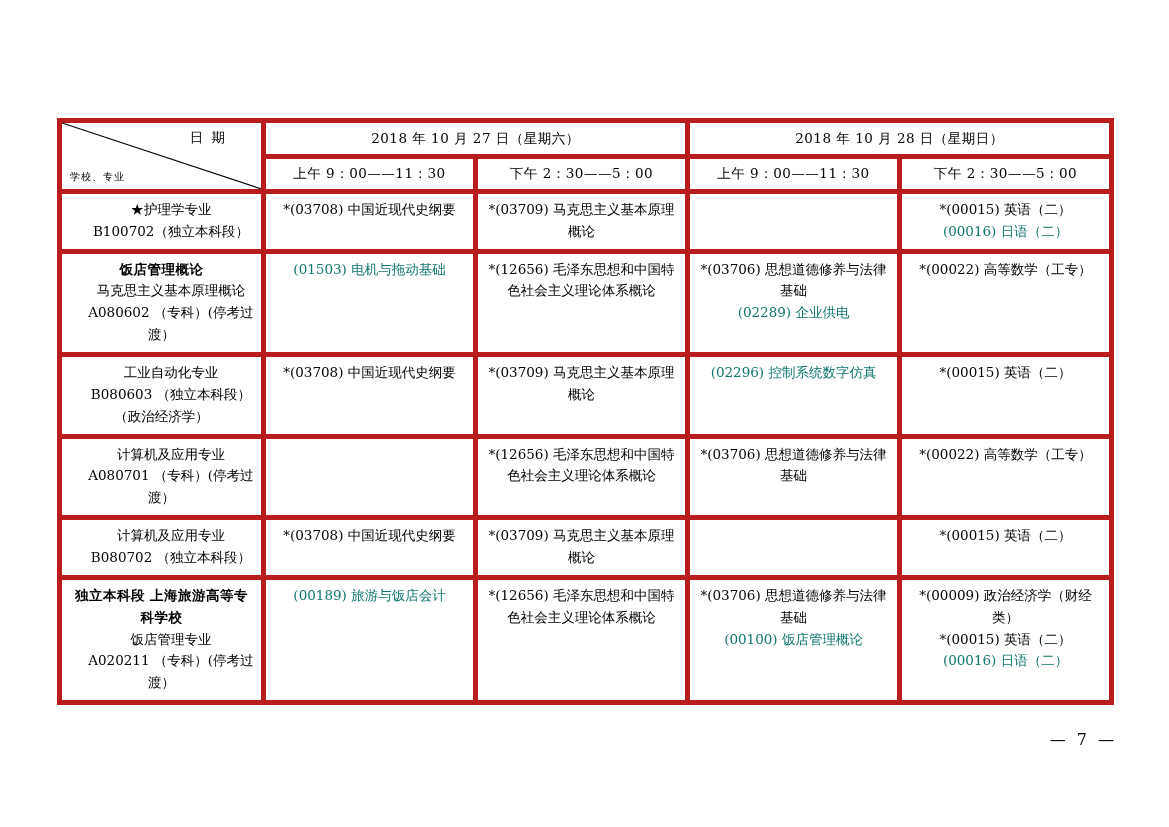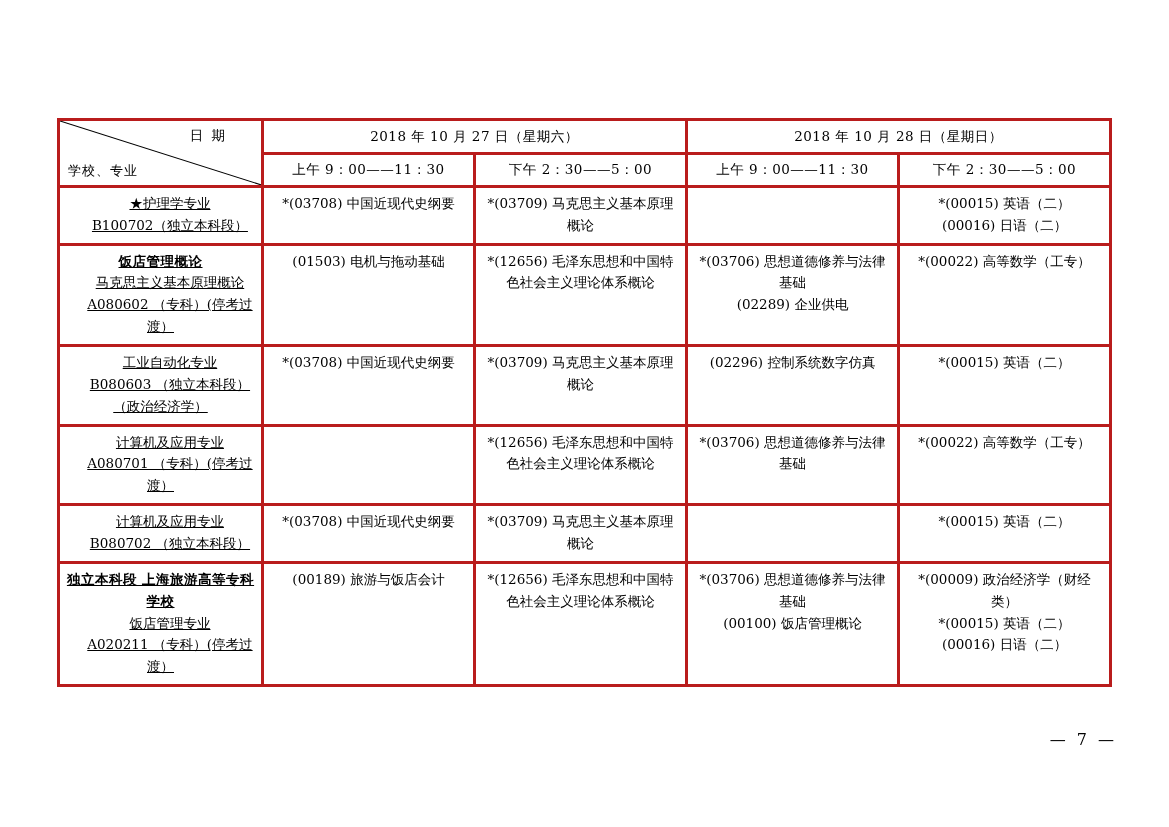--- a/index.html
+++ b/index.html
@@ -21,21 +21,21 @@
     left: 57px;
     top: 118px;
     width: 1055px;
   }
   table.schedule {
     border-collapse: collapse;
     width: 100%;
     table-layout: fixed;
   }
   table.schedule td, table.schedule th {
-    border: 3px solid #b91c1c;
+    border: 5px solid #b91c1c;
     vertical-align: top;
     padding: 5px 6px 6px 6px;
     font-weight: normal;
     font-size: 13.5px;
     line-height: 1.62;
     color: #000000;
     text-align: center;
   }
   .col-school { width: 204px; }
   .col-slot { width: 212px; }
@@ -56,46 +56,46 @@
     position: absolute;
     right: 34px;
     top: 4px;
     font-size: 13.5px;
     letter-spacing: 2px;
   }
   .hdr-corner .school-label {
     position: absolute;
     left: 8px;
     bottom: 4px;
-    font-size: 13px;
+    font-size: 10px;
     letter-spacing: 1px;
   }
   .hdr-date {
     text-align: center;
     font-size: 13.5px;
     letter-spacing: 0.5px;
     height: 22px;
     padding-top: 5px !important;
     padding-bottom: 4px !important;
   }
   .hdr-time {
     text-align: center;
     font-size: 13.5px;
     letter-spacing: 0.5px;
     padding-top: 4px !important;
     padding-bottom: 4px !important;
   }
   
-  .school-cell { line-height: 1.72; text-decoration: underline; }
+  .school-cell { line-height: 1.72; }
   .school-title {
     font-weight: bold;
     letter-spacing: 0.5px;
   }
   .school-indent { text-indent: 1.4em; }
-  .red { color: #000000; }
+  .red { color: #0f766e; }
   .black { color: #000000; }
   .entry { margin: 0; }
   .page-number {
     position: absolute;
     left: 0;
     right: 52px;
     top: 730px;
     text-align: right;
     font-size: 16px;
     letter-spacing: 3px;

